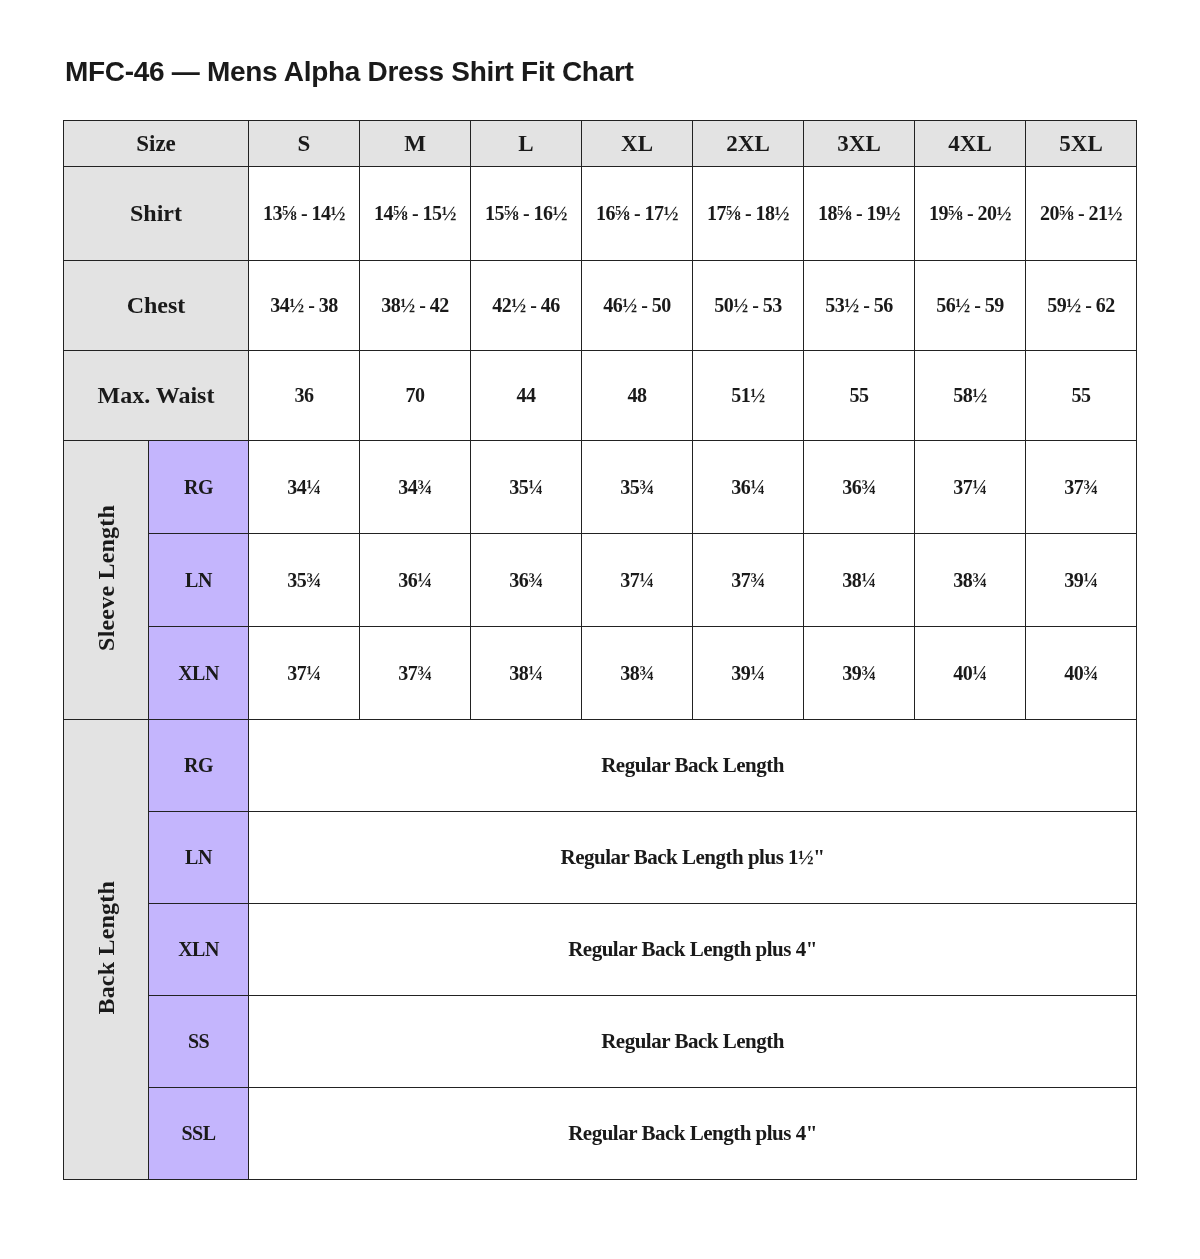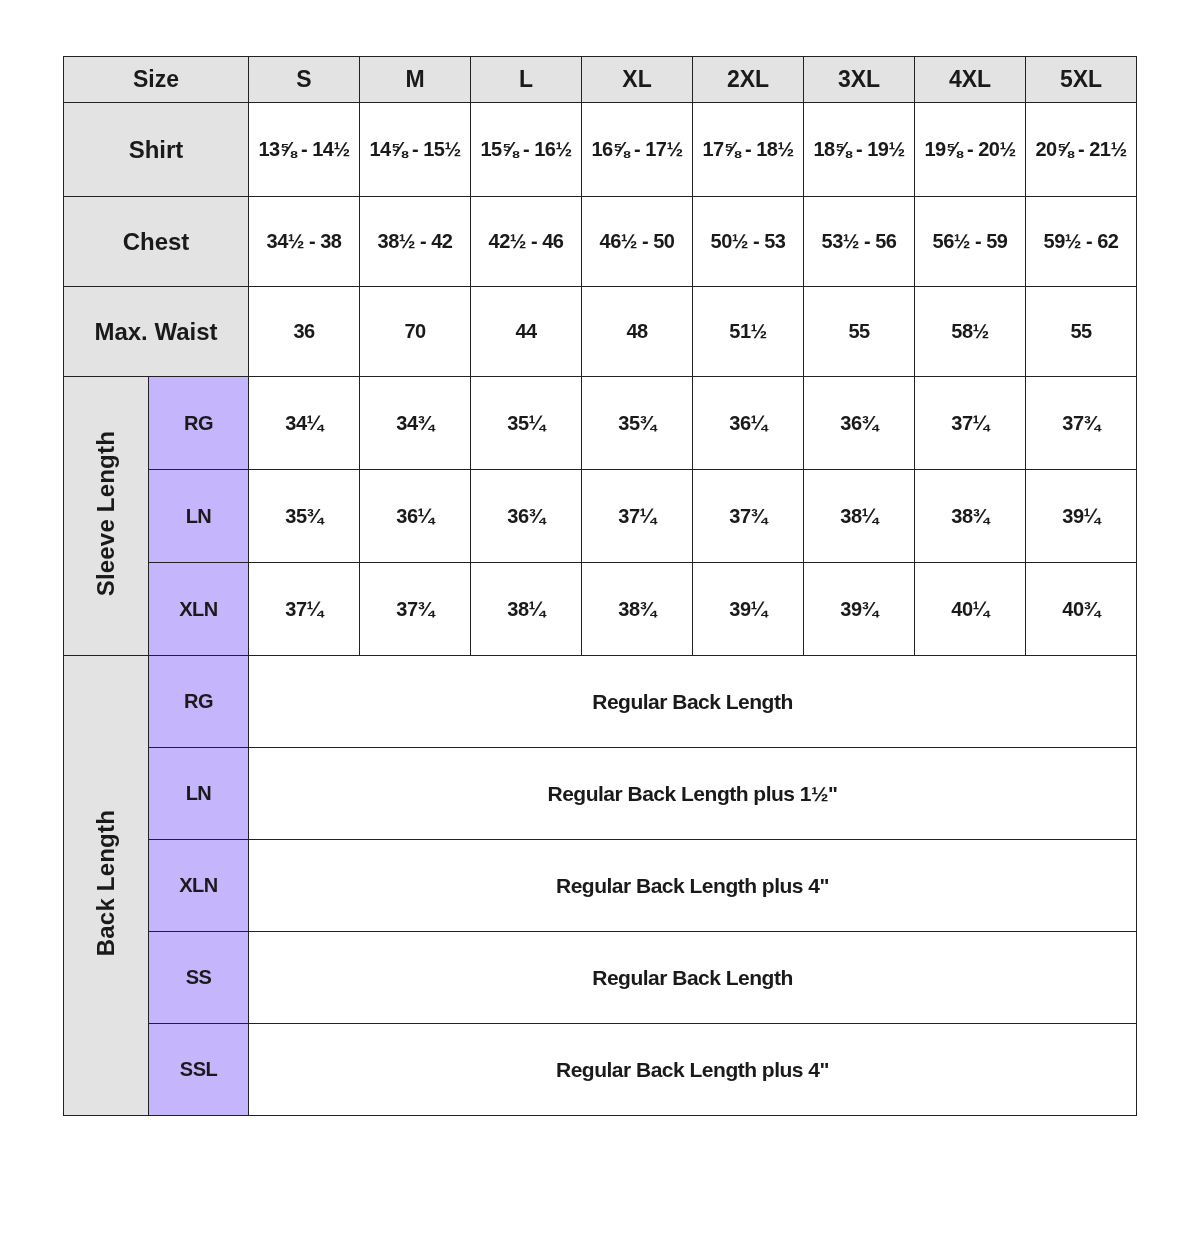--- a/index.html
+++ b/index.html
@@ -20,20 +20,21 @@
     font-size: 28px;
     font-weight: 700;
     letter-spacing: -0.3px;
     margin: 0 0 32px 2px;
     color: #1a1a1a;
   }
   table.fit-chart {
     border-collapse: collapse;
     table-layout: fixed;
     width: 1073px;
+    font-family: Liberation Serif, serif;
   }
   table.fit-chart th,
   table.fit-chart td {
     border: 1.5px solid #222222;
     text-align: center;
     vertical-align: middle;
     font-weight: 700;
     padding: 0 2px;
     overflow: hidden;
   }
@@ -62,20 +63,21 @@
     font-weight: 700;
     white-space: nowrap;
     letter-spacing: 0.2px;
   }
 </style>
 </head>
 <body>
 
 <div class="page">
 
+  <h1 class="chart-title">MFC-46 — Mens Alpha Dress Shirt Fit Chart</h1>
 
   <table class="fit-chart">
     <colgroup>
       <col style="width:85px">
       <col style="width:100px">
       <col style="width:111px">
         <col style="width:111px">
         <col style="width:111px">
         <col style="width:111px">
       <col style="width:111px">

